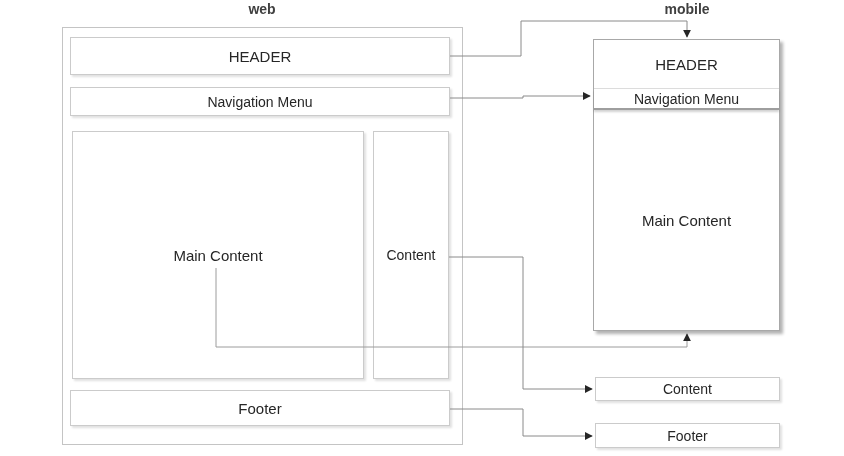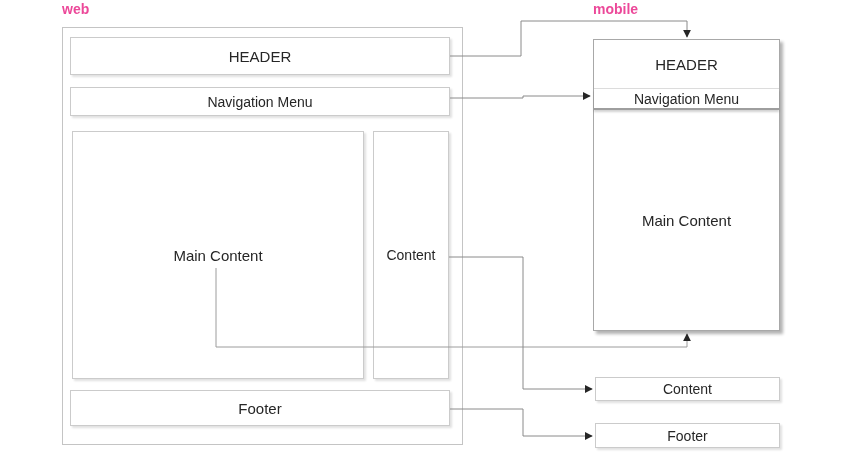--- a/index.html
+++ b/index.html
@@ -10,24 +10,24 @@
     background: #ffffff;
     font-family: "Liberation Sans", sans-serif;
     color: #262626;
     overflow: hidden;
   }
   .section-label {
     position: absolute;
     top: 0;
     height: 18px;
     line-height: 18px;
-    text-align: left;
+    text-align: center;
     font-size: 14px;
     font-weight: bold;
-    color: #ec4899;
+    color: #404040;
   }
   .outer-frame {
     position: absolute;
     border: 1px solid #c4c4c4;
     background: #ffffff;
   }
   .box {
     position: absolute;
     background: #ffffff;
     border: 1px solid #cbcbcb;
@@ -95,21 +95,21 @@
   </div>
 
   <div class="box" style="left:373px; top:131px; width:76px; height:248px; font-size:14px;">
     <span class="lbl">Content</span>
   </div>
 
   <div class="box" style="left:70px; top:390px; width:380px; height:36px;">
     <span class="lbl">Footer</span>
   </div>
 
-  <div class="section-label" style="left:593px; width:154px;">mobile</div>
+  <div class="section-label" style="left:610px; width:154px;">mobile</div>
 
   <div class="mobile-frame">
     <div class="m-header">
       <span class="lbl">HEADER</span>
     </div>
     <div class="m-nav">
       <span class="lbl">Navigation Menu</span>
     </div>
     <div class="m-main">
       <span class="lbl">Main Content</span>

